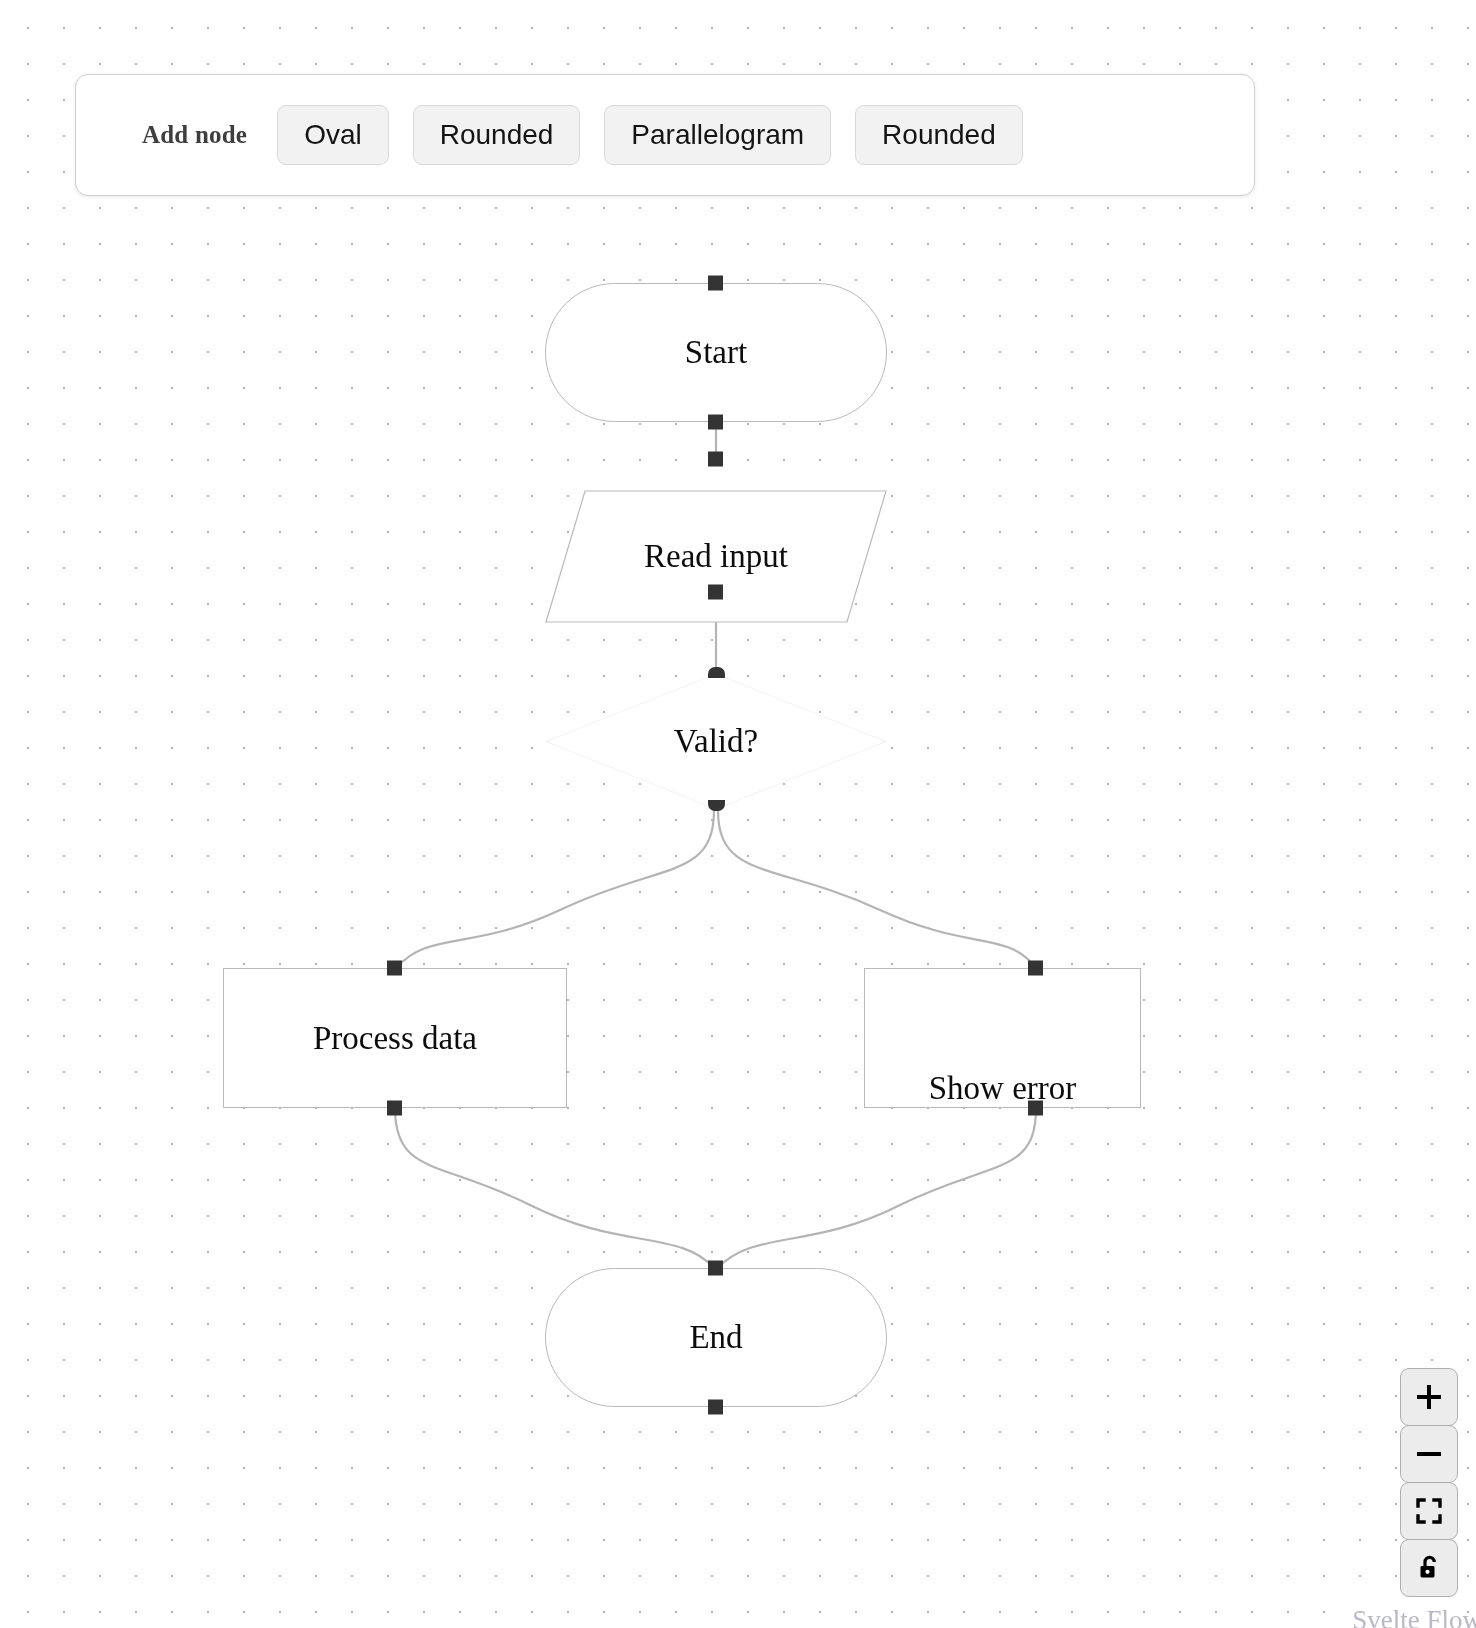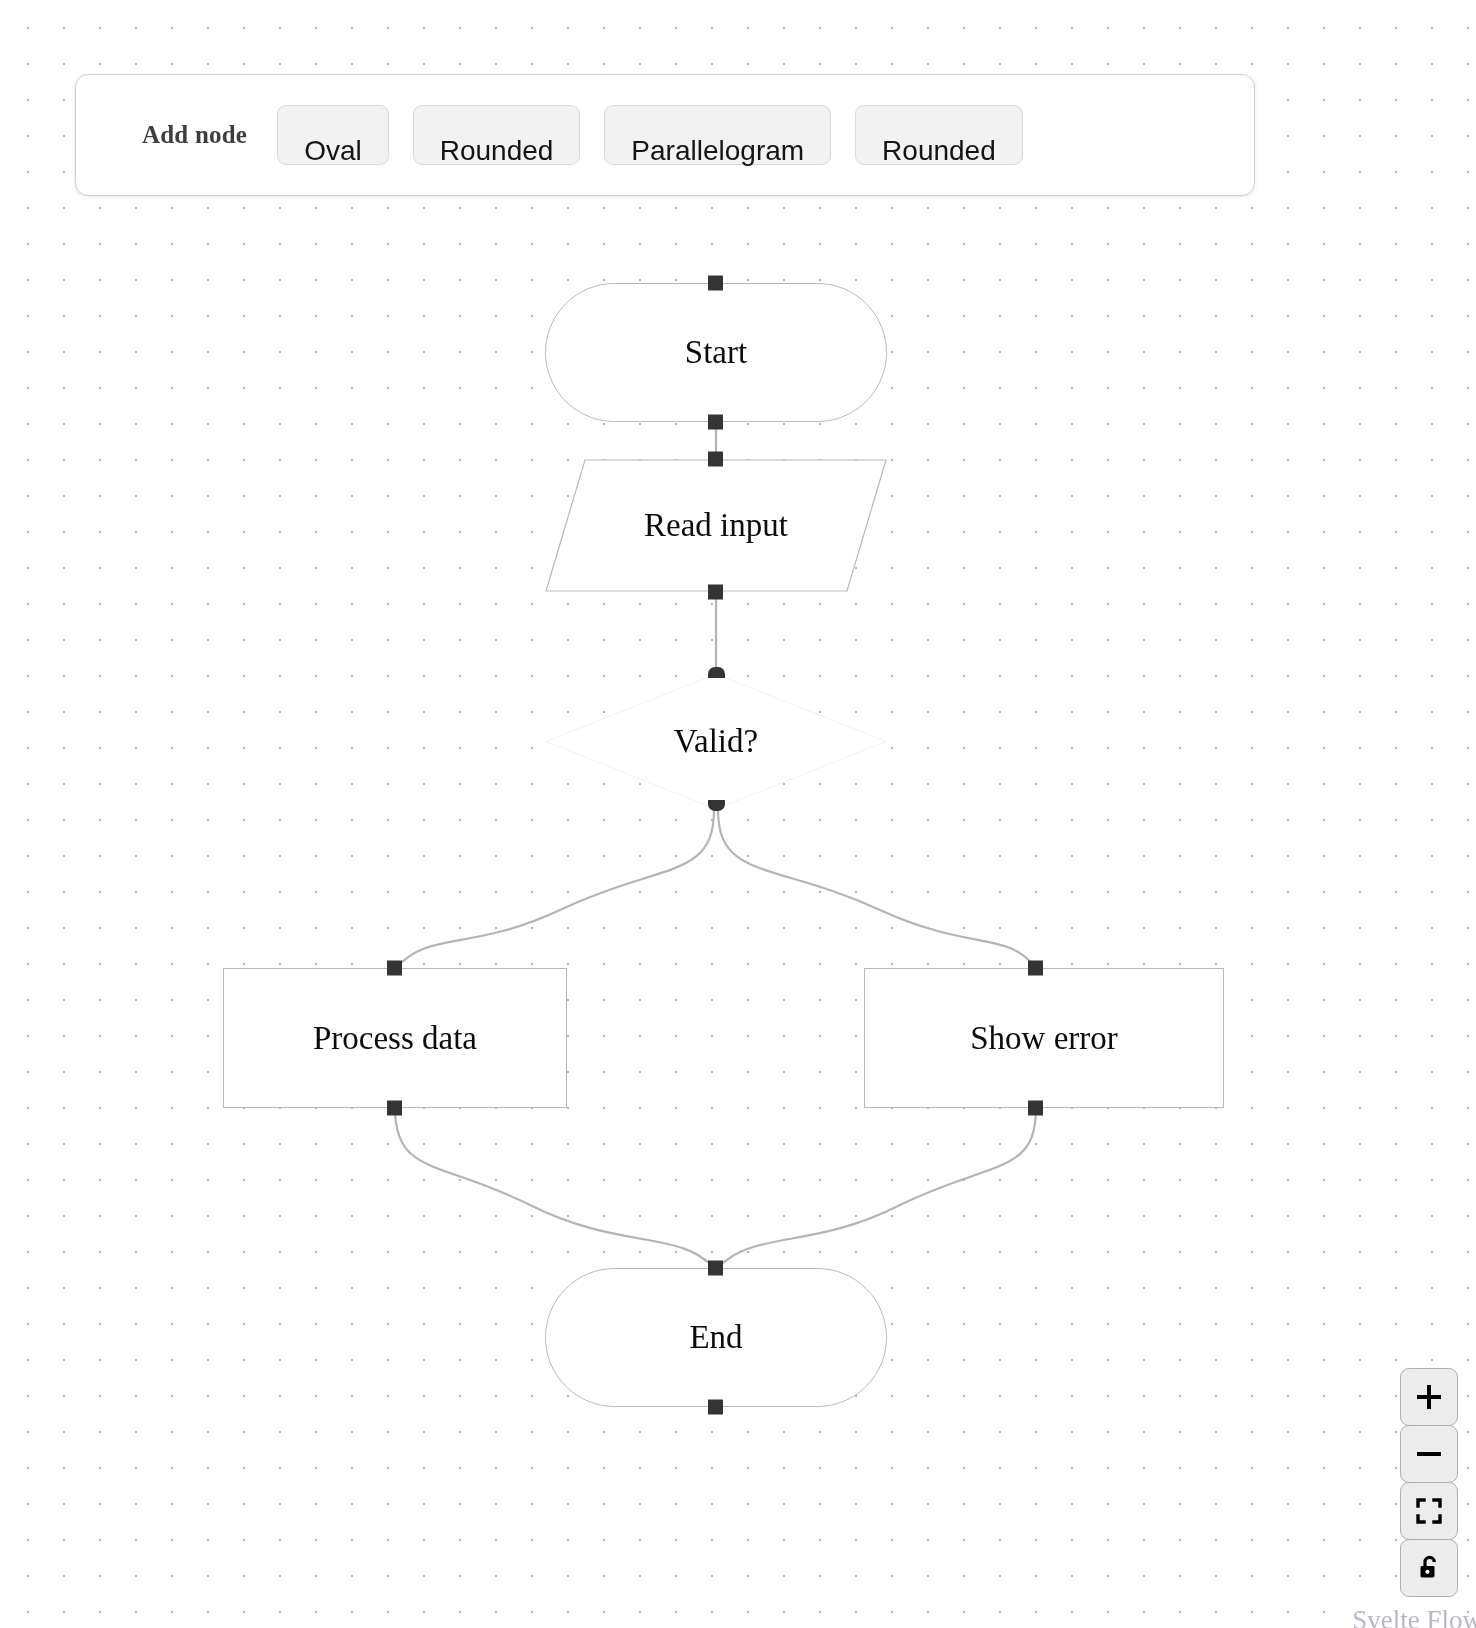--- a/index.html
+++ b/index.html
@@ -54,21 +54,21 @@
   }
 
   .tb-btn {
     font-family: "Liberation Sans", sans-serif;
     font-size: 28px;
     color: #141414;
     background: #f2f2f2;
     border: 1px solid #d9d9d9;
     border-radius: 9px;
     height: 60px;
-    padding: 16px 26px;
+    padding: 0 26px;
     cursor: pointer;
     white-space: nowrap;
     line-height: 58px;
   }
 
   
   #flow-svg {
     position: absolute;
     left: 0; top: 0;
     width: 1476px;
@@ -95,20 +95,21 @@
     border-radius: 999px;
     background: #ffffff;
   }
   .node-rect {
     border: 1px solid #b9b9b9;
     background: #ffffff;
   }
   .node-para {
     border: none;
     background: transparent;
+    margin-top: 31px;
   }
   .node-diamond {
     border: none;
     background: transparent;
   }
   .node-label { pointer-events: none; }
 
   
   .handle {
     position: absolute;
@@ -205,21 +206,21 @@
   </div>
   <div class="handle round-bot" style="left:708px; top:667px; border-radius:7px 7px 0 0;"></div>
   <div class="handle round-bot" style="left:708px; top:800px;"></div>
 
   <div class="node node-rect" style="left:223px; top:968px; width:344px; height:140px;">
     <span class="node-label">Process data</span>
   </div>
   <div class="handle" style="left:387px; top:968px; transform:translateY(-50%);"></div>
   <div class="handle" style="left:387px; top:1108px; transform:translateY(-50%);"></div>
 
-  <div class="node node-rect" style="left:864px; top:968px; width:360px; height:140px;">
+  <div class="node node-rect" style="left:864px; top:968px; width:277px; height:140px;align-items:flex-end;">
     <span class="node-label">Show error</span>
   </div>
   <div class="handle" style="left:1028px; top:968px; transform:translateY(-50%);"></div>
   <div class="handle" style="left:1028px; top:1108px; transform:translateY(-50%);"></div>
 
   <div class="node node-oval" style="left:545px; top:1268px; width:342px; height:139px;">
     <span class="node-label">End</span>
   </div>
   <div class="handle" style="left:708px; top:1268px; transform:translateY(-50%);"></div>
   <div class="handle" style="left:708px; top:1407px; transform:translateY(-50%);"></div>

